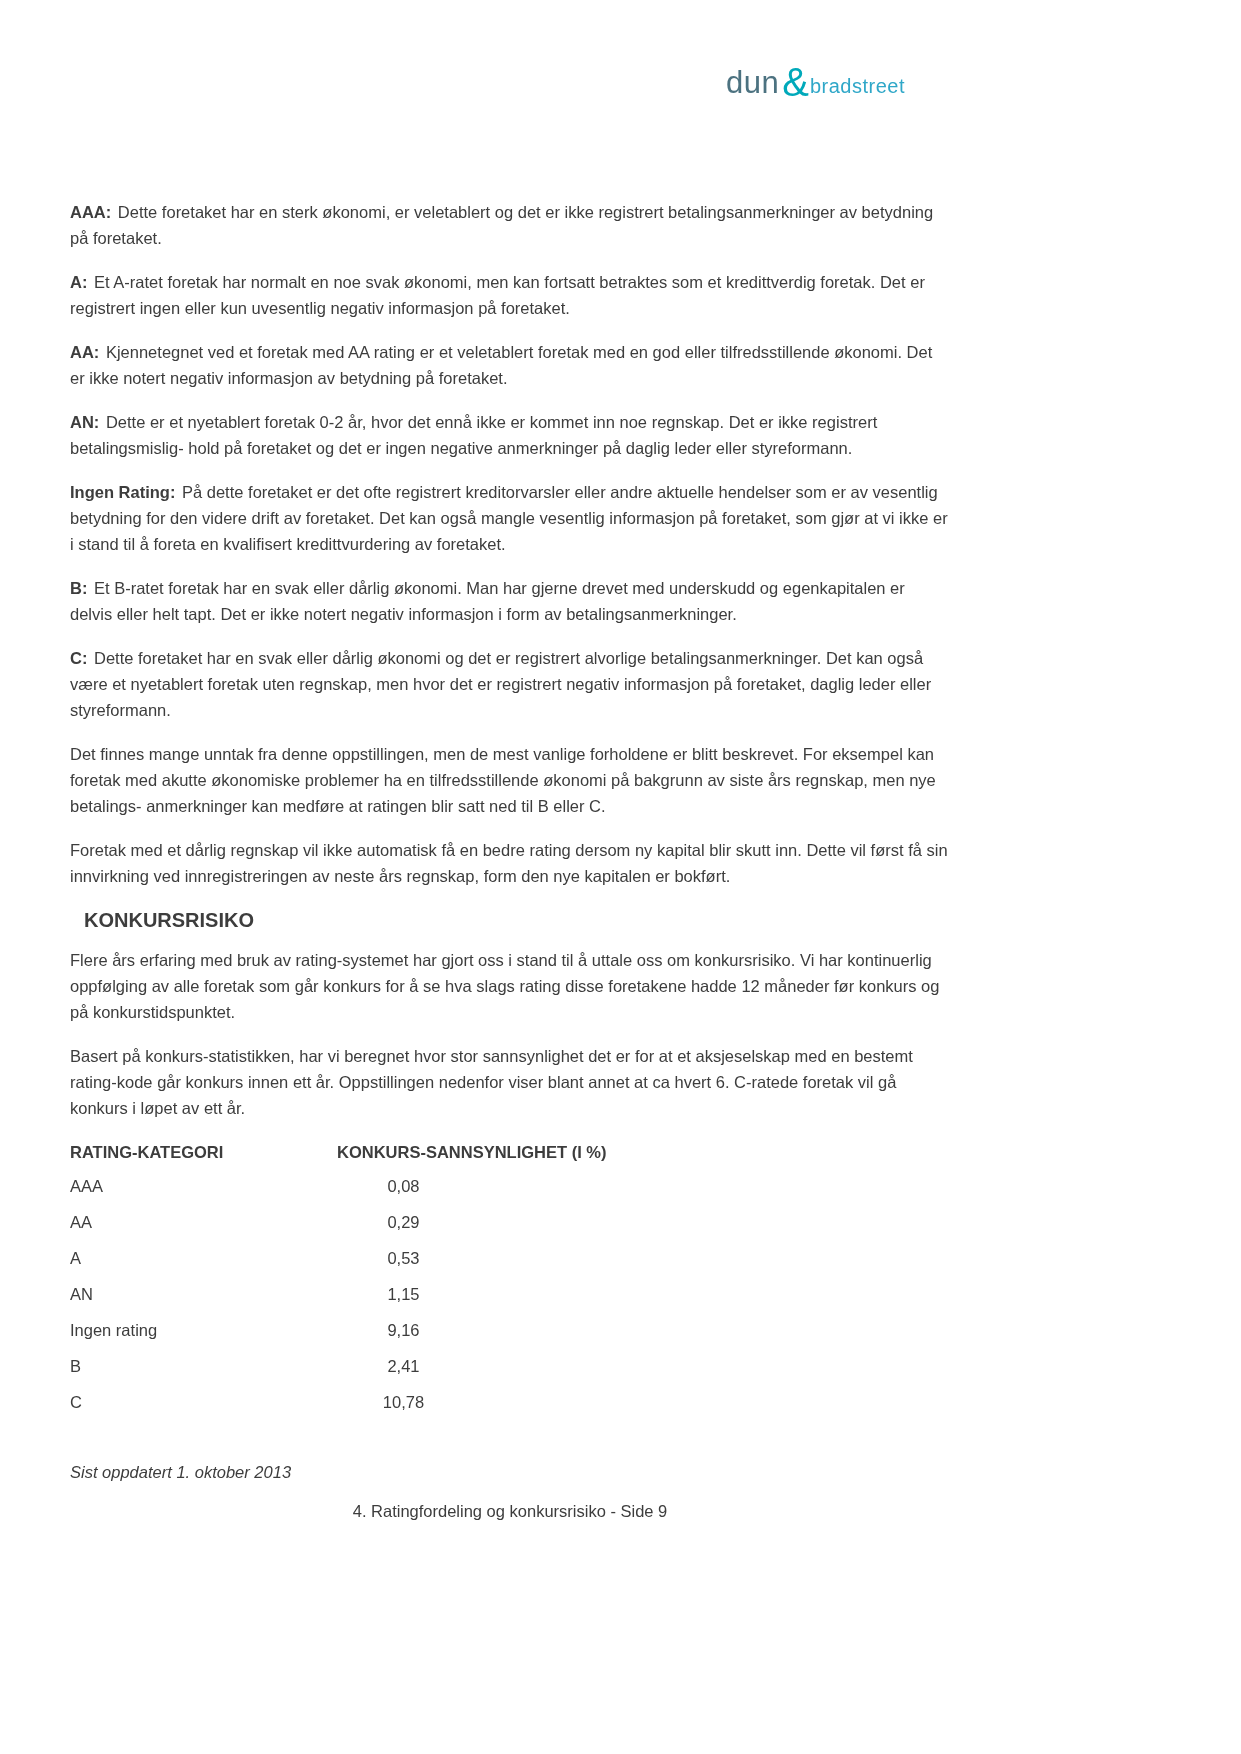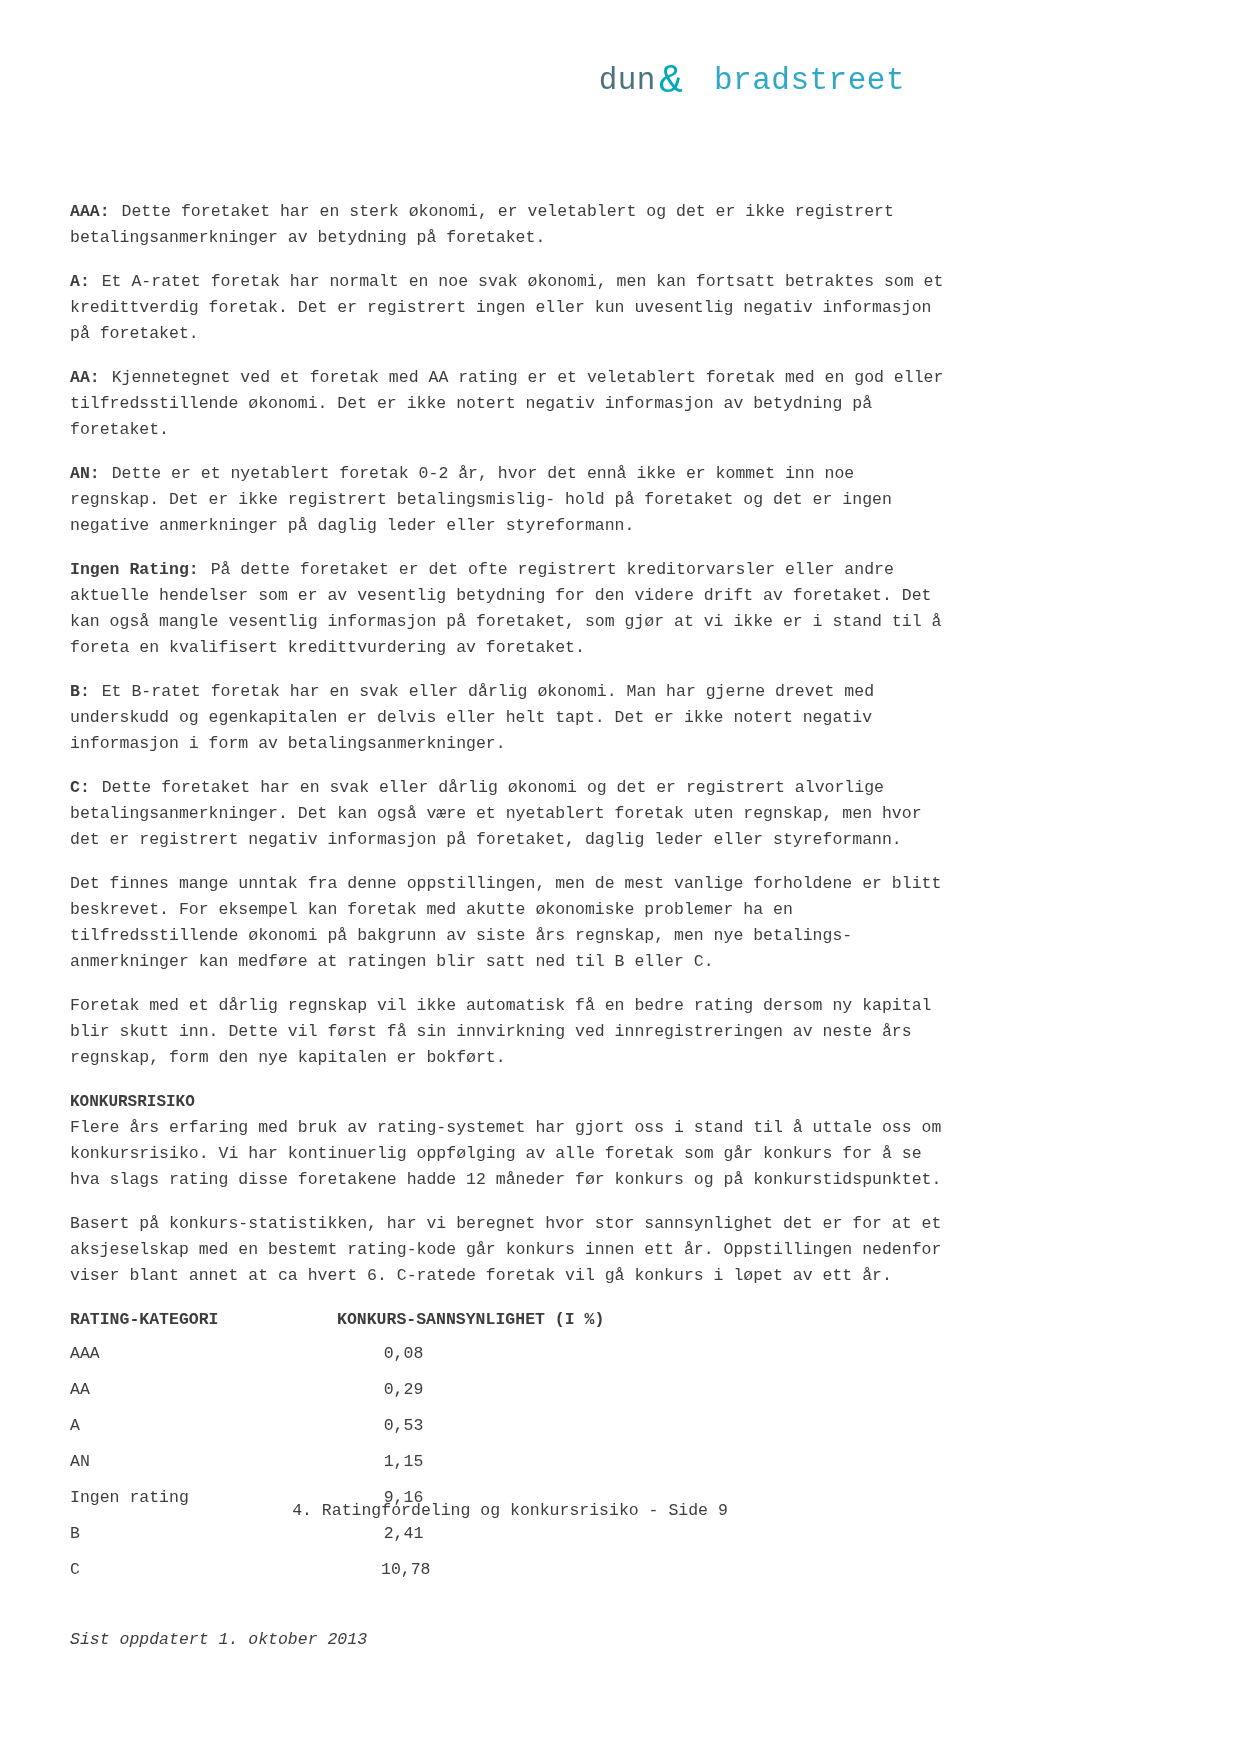--- a/index.html
+++ b/index.html
@@ -1,21 +1,21 @@
 <!DOCTYPE html>
 <html><head>
 <meta charset="utf-8">
 <style>
   html, body { margin: 0; padding: 0; background: #ffffff; }
   .page {
     position: relative;
     width: 1196px;
     height: 1754px;
     background: #ffffff;
-    font-family: Liberation Mono, monospace;
+    font-family: Liberation Sans, sans-serif;
     color: #3d3d3d;
     font-size: 16.5px;
     line-height: 26px;
     overflow: hidden;
   }
 
   
   .logo {
     position: absolute;
     top: 66px;
@@ -32,40 +32,39 @@
   }
   .logo-amp {
     font-size: 40px;
     font-weight: 400;
     color: #00a9ba;
     margin: 0 1px 0 3px;
     position: relative;
     top: 3px;
   }
   .logo-bradstreet {
-    font-size: 31px;
+    font-size: 20px;
     font-weight: 400;
     color: #2fa7c8;
     letter-spacing: 0.5px;
-    margin-left: 30px;
   }
 
   
   .content {
     position: absolute;
     left: 70px;
     top: 199px;
     width: 880px;
   }
   p.para { margin: 0 0 18px 0; }
   .para strong { font-weight: bold; margin-right: 2px; }
   .section-heading {
     font-weight: bold;
-    font-size: 16px;
-    margin: 0;
+    font-size: 20px;
+    margin: 14px;
     line-height: 26px;
   }
 
   
   .rating-table { margin-top: 14px; }
   .rt-header {
     display: grid;
     grid-template-columns: 267px auto;
     font-weight: bold;
     margin-bottom: 8px;

